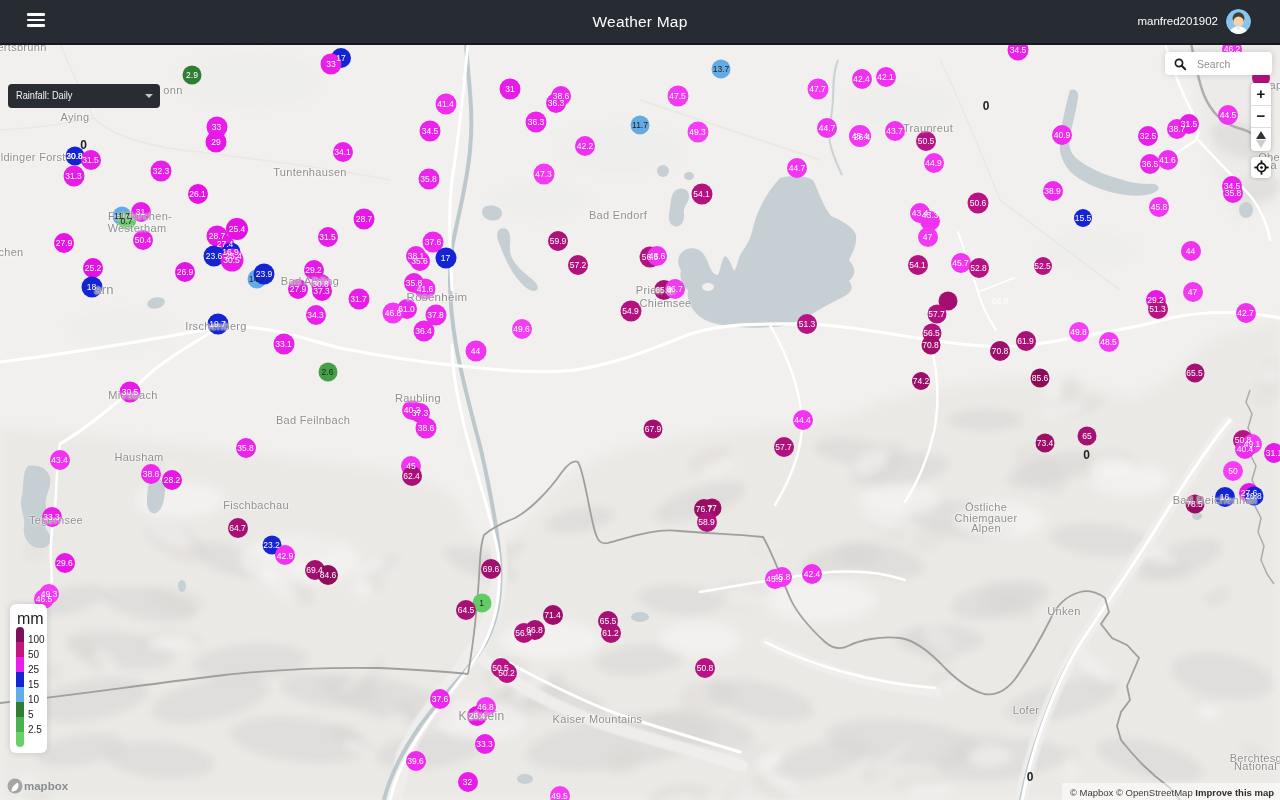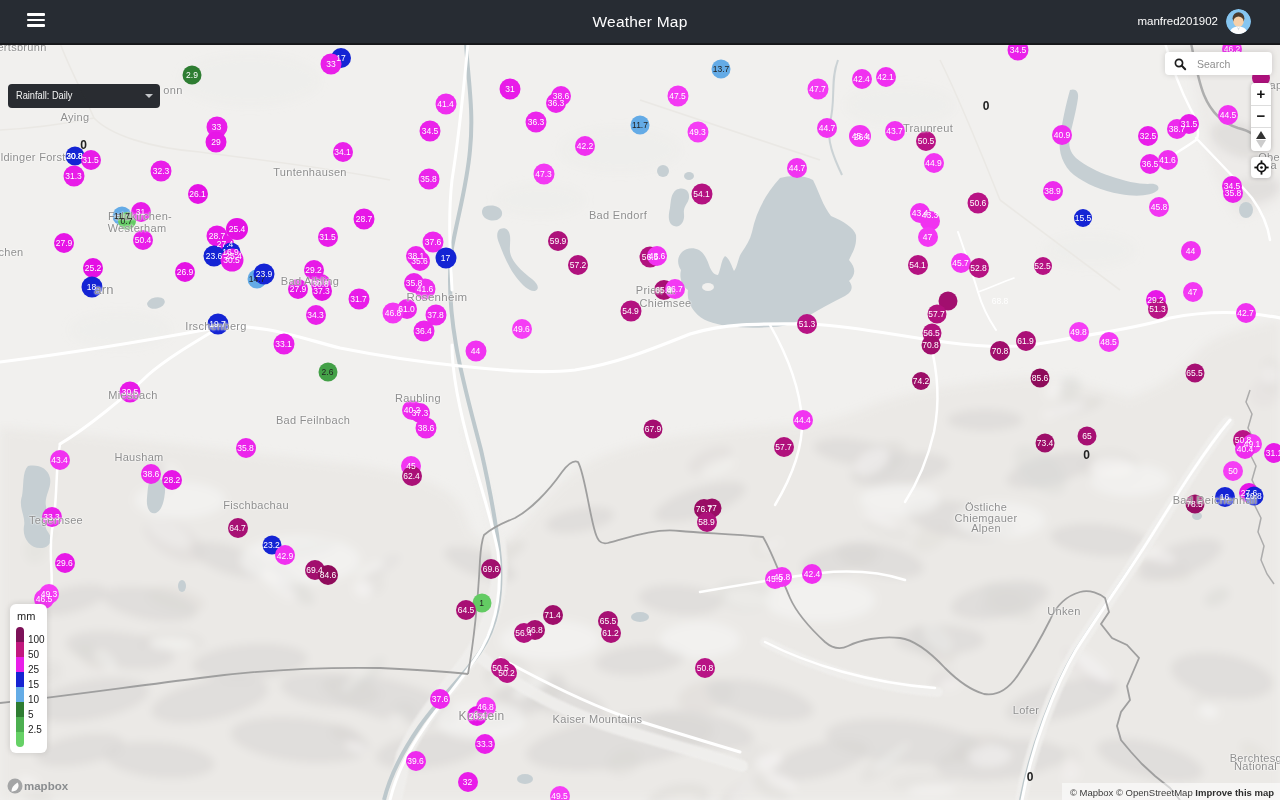--- a/index.html
+++ b/index.html
@@ -15,21 +15,21 @@
 #user{position:absolute;right:62px;top:0;line-height:43px;color:#fdfdfd;font-size:11.5px}
 #avatar{position:absolute;right:29px;top:9px;width:25px;height:25px;border-radius:50%;overflow:hidden}
 #rain{position:absolute;left:8px;top:84px;width:152px;height:23.5px;background:rgba(26,29,34,.93);border-radius:4px;color:#f2f3f3;font-size:11px;line-height:23.5px;padding-left:8px;z-index:20}
 #rain .car{position:absolute;right:7px;top:9.5px;width:0;height:0;border-left:4.5px solid transparent;border-right:4.5px solid transparent;border-top:4.5px solid #c3c6c8}
 #search{position:absolute;left:1165px;top:52px;width:107px;height:23px;background:#fff;border-radius:4px;box-shadow:0 0 6px rgba(0,0,0,.15);z-index:20}
 #search .stx{position:absolute;left:32px;top:5.5px;color:#8e8e8e;font-size:10.5px}
 #zoomctl{position:absolute;left:1251px;top:83px;width:20px;height:68px;background:#fff;border-radius:4px;box-shadow:0 0 4px rgba(0,0,0,.25);z-index:20}
 #zoomctl .zb{width:20px;height:22.5px;text-align:center;border-bottom:1px solid #ddd;font-size:15px;font-weight:bold;line-height:21px;color:#111}
 #geoctl{position:absolute;left:1251px;top:157px;width:20px;height:21px;background:#fff;border-radius:4px;box-shadow:0 0 4px rgba(0,0,0,.25);z-index:20;text-align:center}
 #legend{position:absolute;left:10px;top:604px;width:37px;height:149px;background:#fff;border-radius:6px;box-shadow:0 0 6px rgba(0,0,0,.15);z-index:20;font-size:10px}
-#legend .ttl{position:absolute;left:7px;top:6px;font-size:11px;color:#222}
+#legend .ttl{position:absolute;left:7px;top:6px;font-size:16px;color:#222}
 #legend .bar{position:absolute;left:6px;top:23px;width:8px;height:120px;border-radius:4px;overflow:hidden}
 #legend .seg{width:8px;height:15px}
 #legend .lb{position:absolute;left:18px;color:#222;transform:translateY(-50%)}
 #mblogo{position:absolute;left:7px;top:778px;z-index:20;opacity:.85}
 #attrib{position:absolute;right:0;bottom:0;height:17px;background:rgba(255,255,255,.55);z-index:20;font-size:9.5px;color:#3b3b3b;padding:3.5px 6px 0 8px;white-space:nowrap}
 #attrib b{font-weight:bold;color:#2e2e2e}
 </style></head>
 <body>
 <div id="map">
 <svg width="1280" height="800" style="position:absolute;left:0;top:0">

